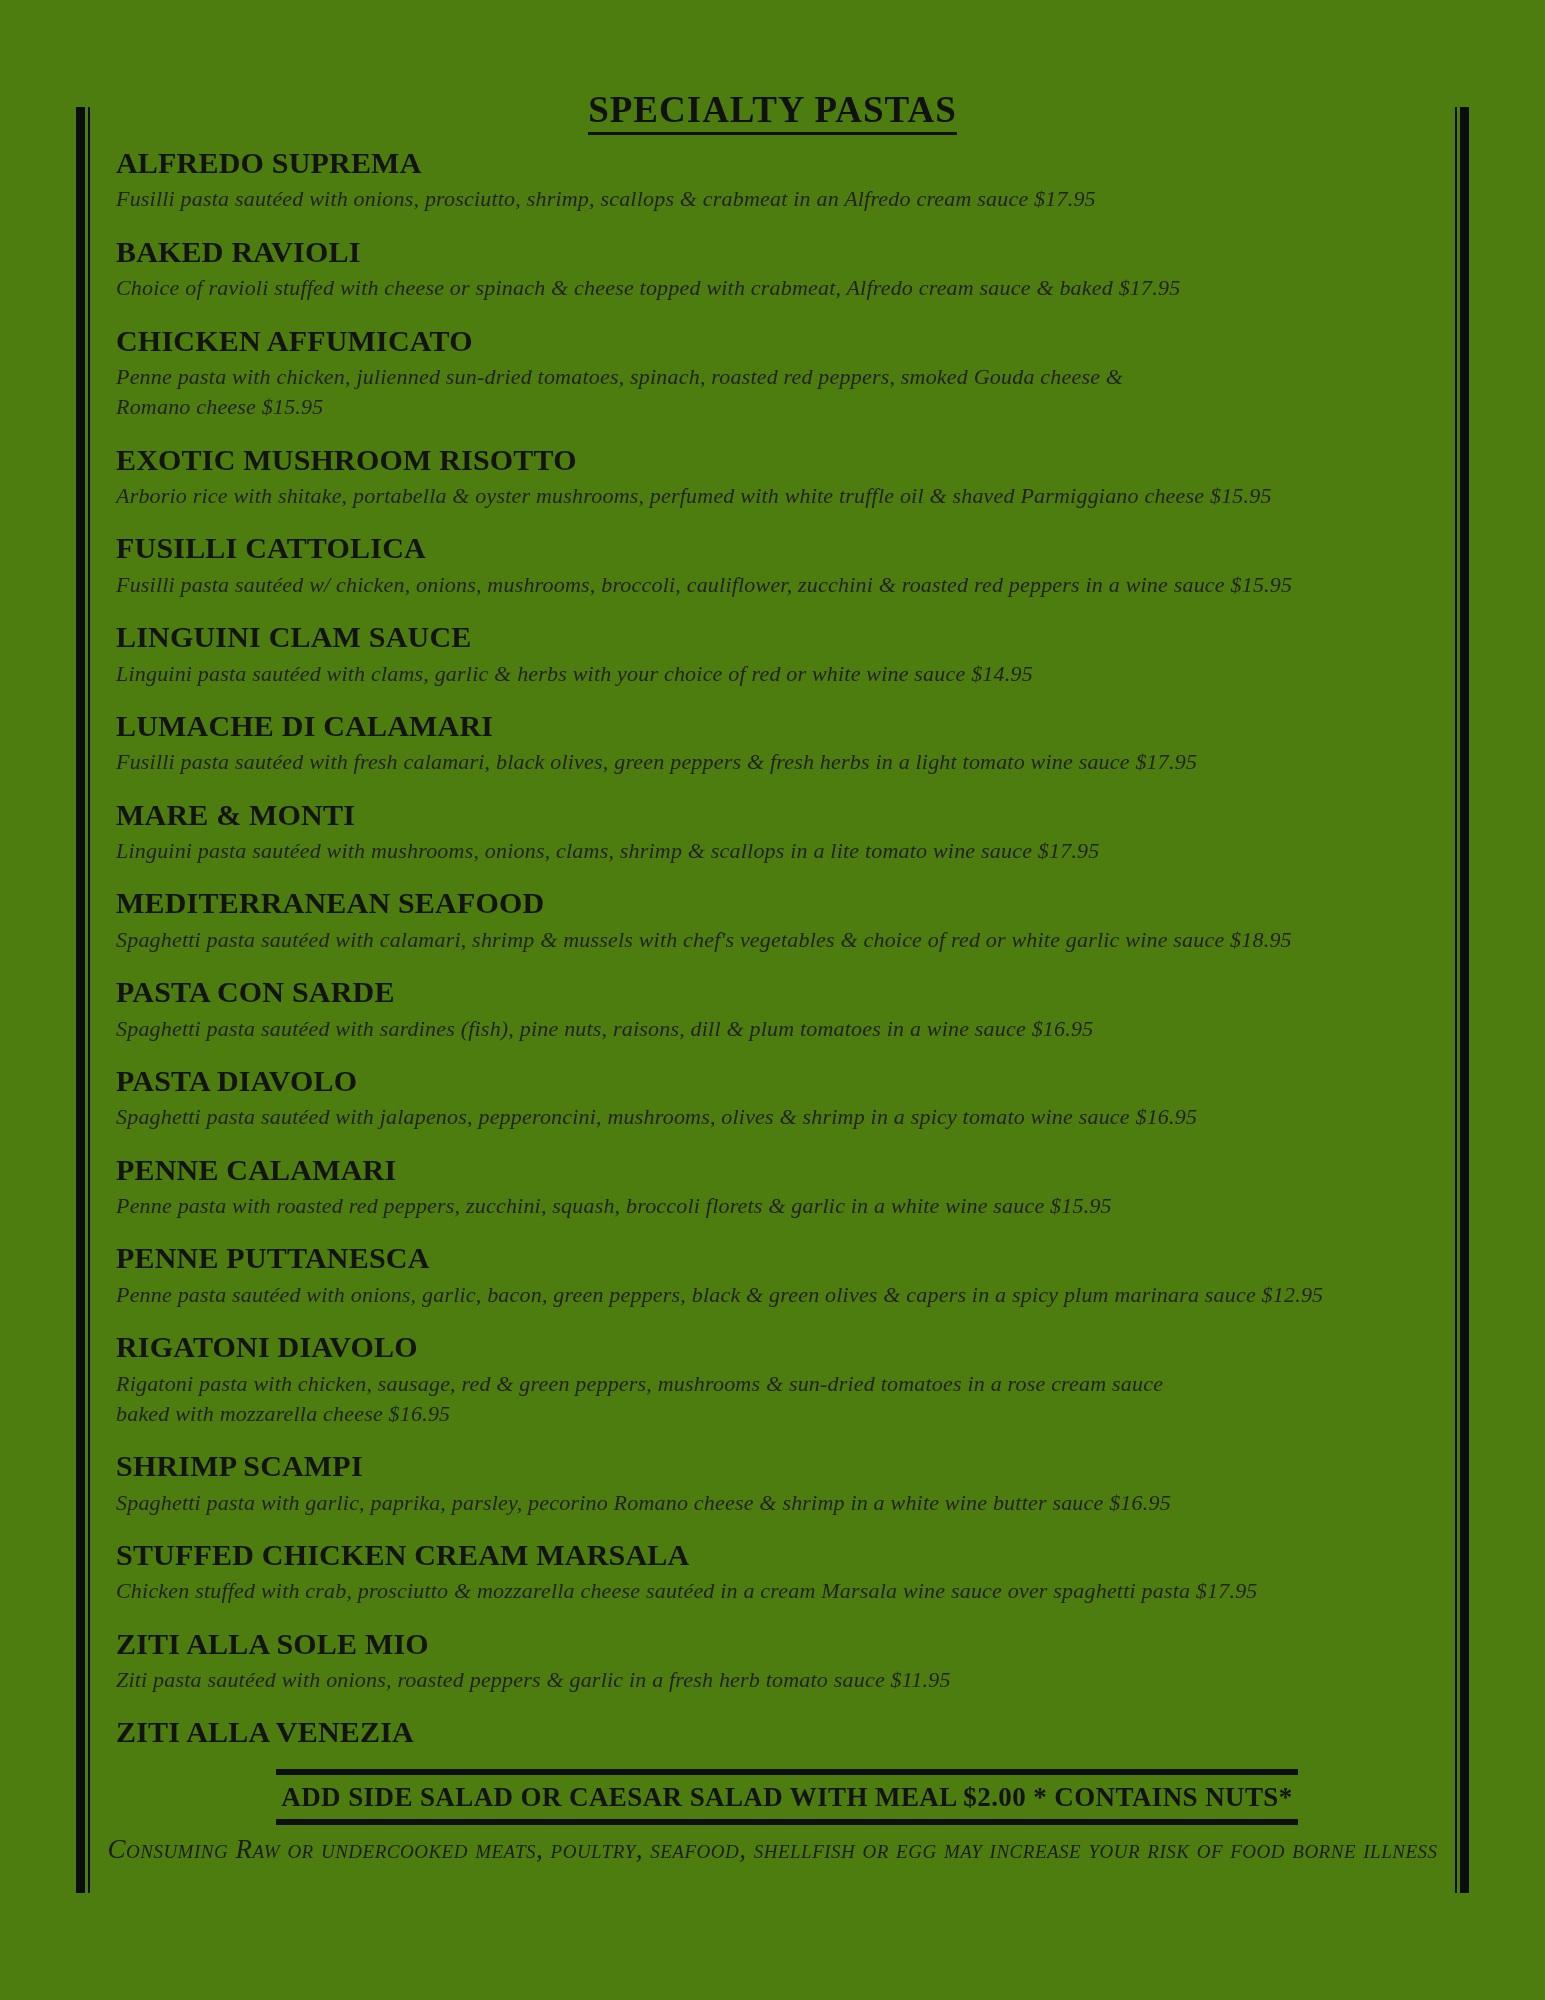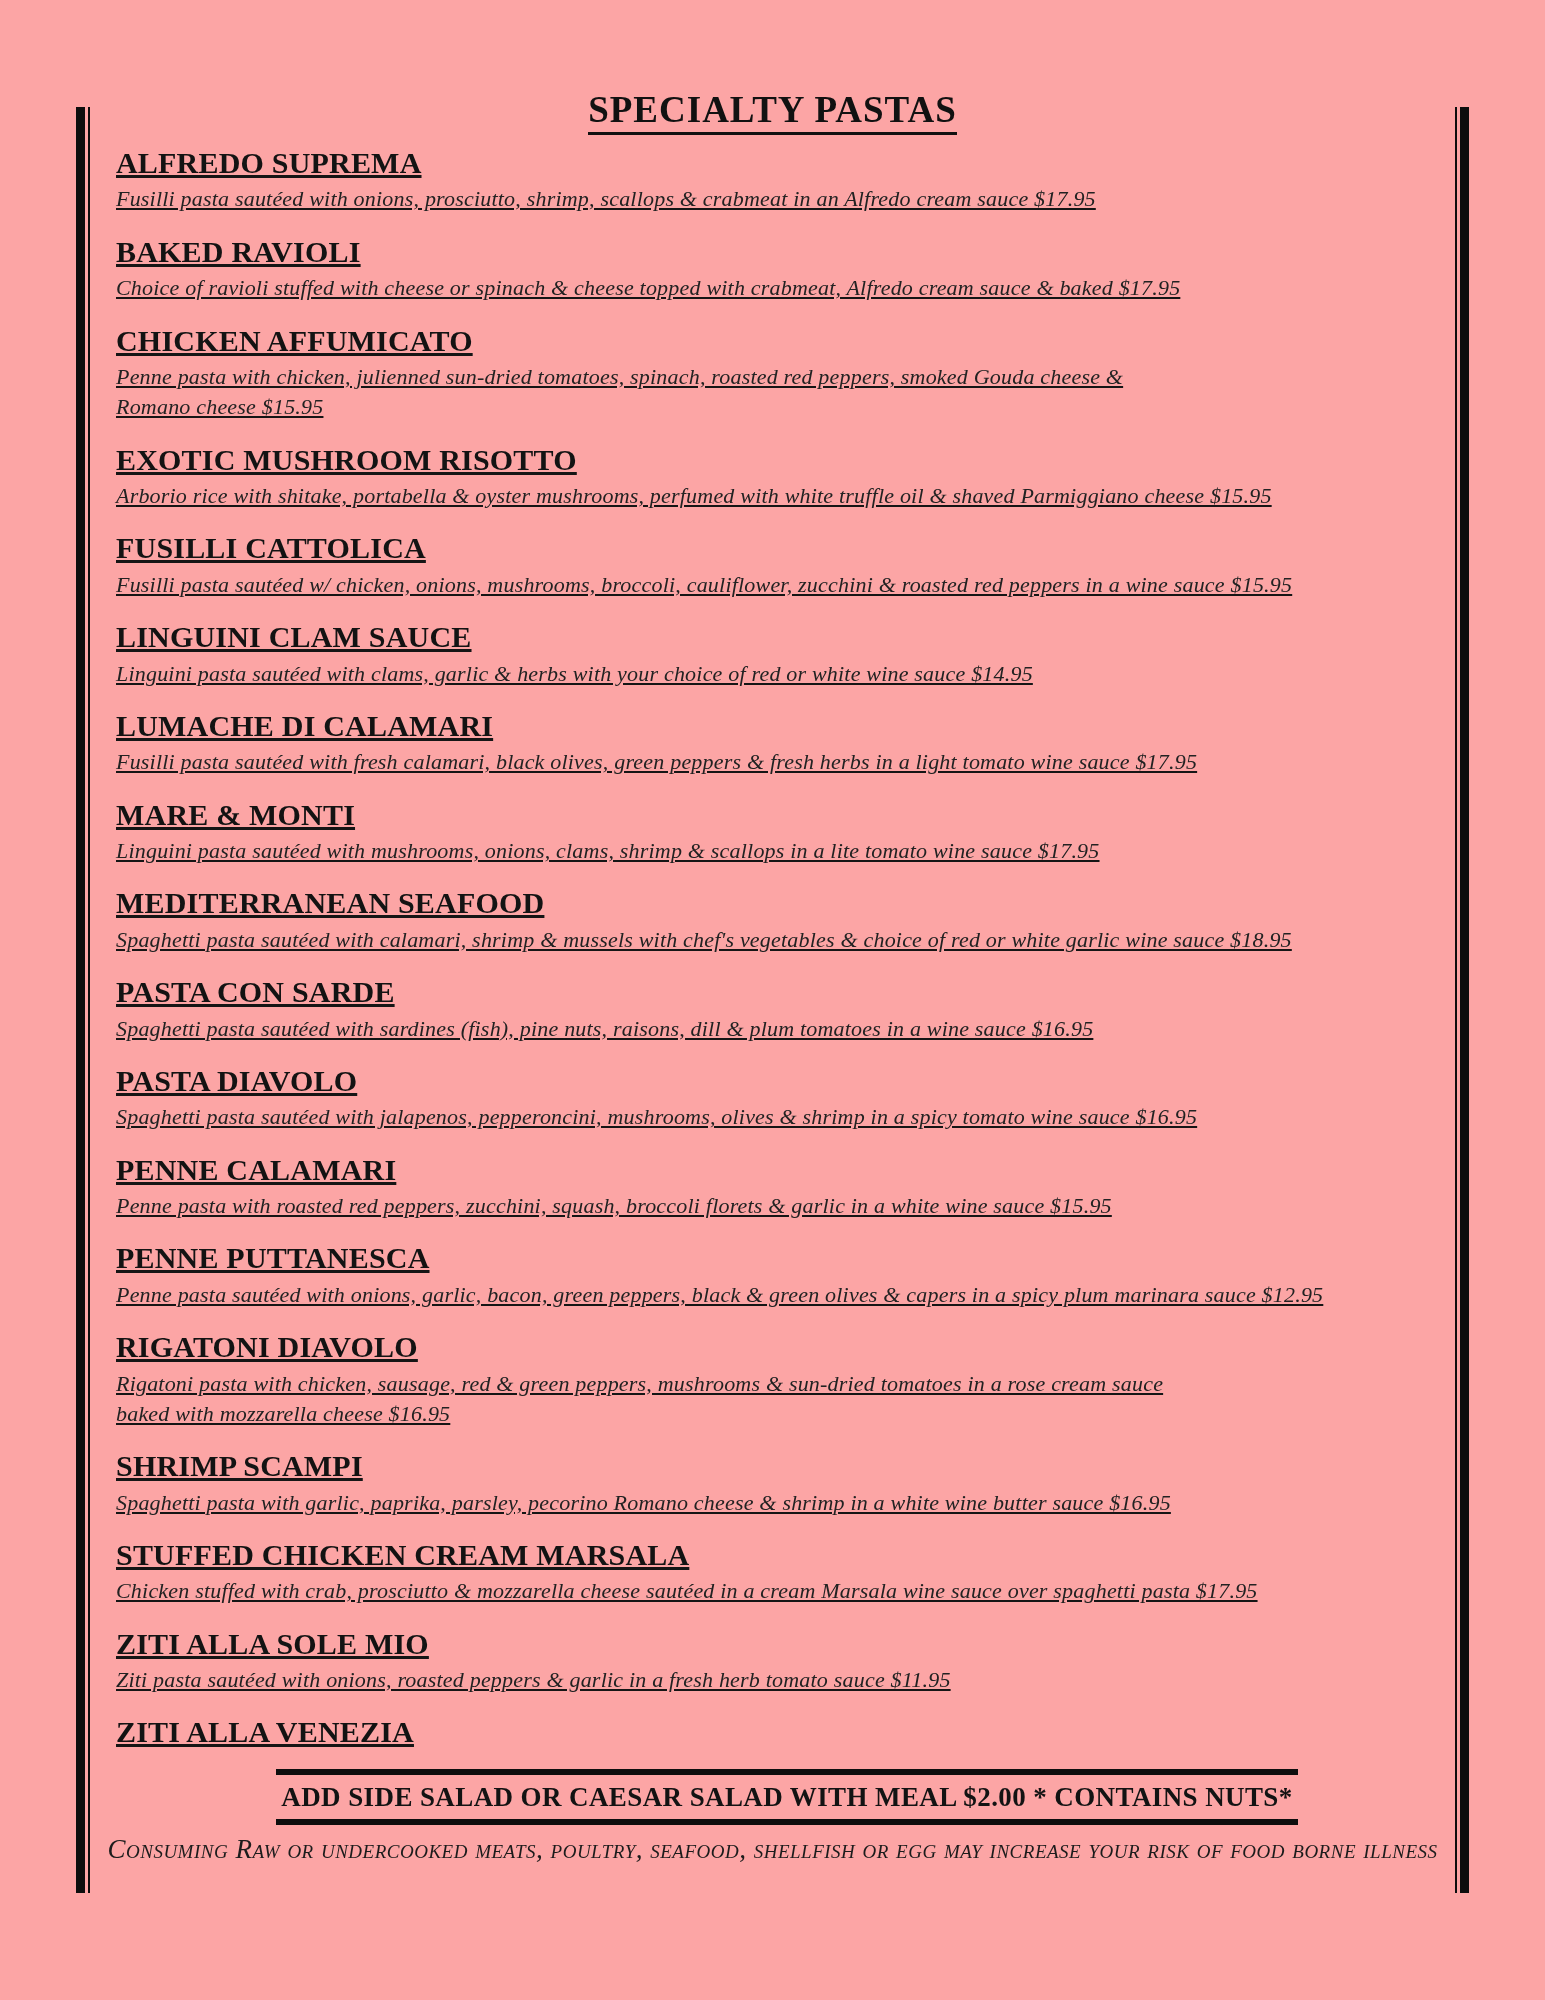--- a/index.html
+++ b/index.html
@@ -1,20 +1,20 @@
 <!DOCTYPE html>
 <html><head>
 <meta charset="utf-8">
 <style>
   html, body { margin: 0; padding: 0; background: #ffffff; }
   .page {
     position: relative;
     width: 1545px;
     height: 2000px;
-    background: #fca5a5;
+    background: #4d7c0f;
     color: #151515;
     font-family: "Liberation Serif", serif;
     overflow: hidden;
   }
   
   .border-left {
     position: absolute; left: 76px; top: 107px; bottom: 107px; width: 3px;
     border-left: 9px solid #0d0d0d; border-right: 2px solid #0d0d0d;
   }
   .border-right {
@@ -26,21 +26,21 @@
   }
   .title {
     text-align: center;
     margin: 88px 0 14px 0;
     font-size: 37px;
     font-weight: bold;
     letter-spacing: 1px;
     color: #111;
   }
   .title span { border-bottom: 3px solid #111; padding-bottom: 2px; }
-  .items { padding-left: 24px; padding-right: 4px; text-decoration: underline; }
+  .items { padding-left: 24px; padding-right: 4px; }
   .item { margin: 0 0 19px 0; }
   .item-name {
     margin: 0;
     font-size: 30px;
     font-weight: bold;
     line-height: 1.18;
     color: #131313;
     letter-spacing: 0.2px;
   }
   .item-desc {

